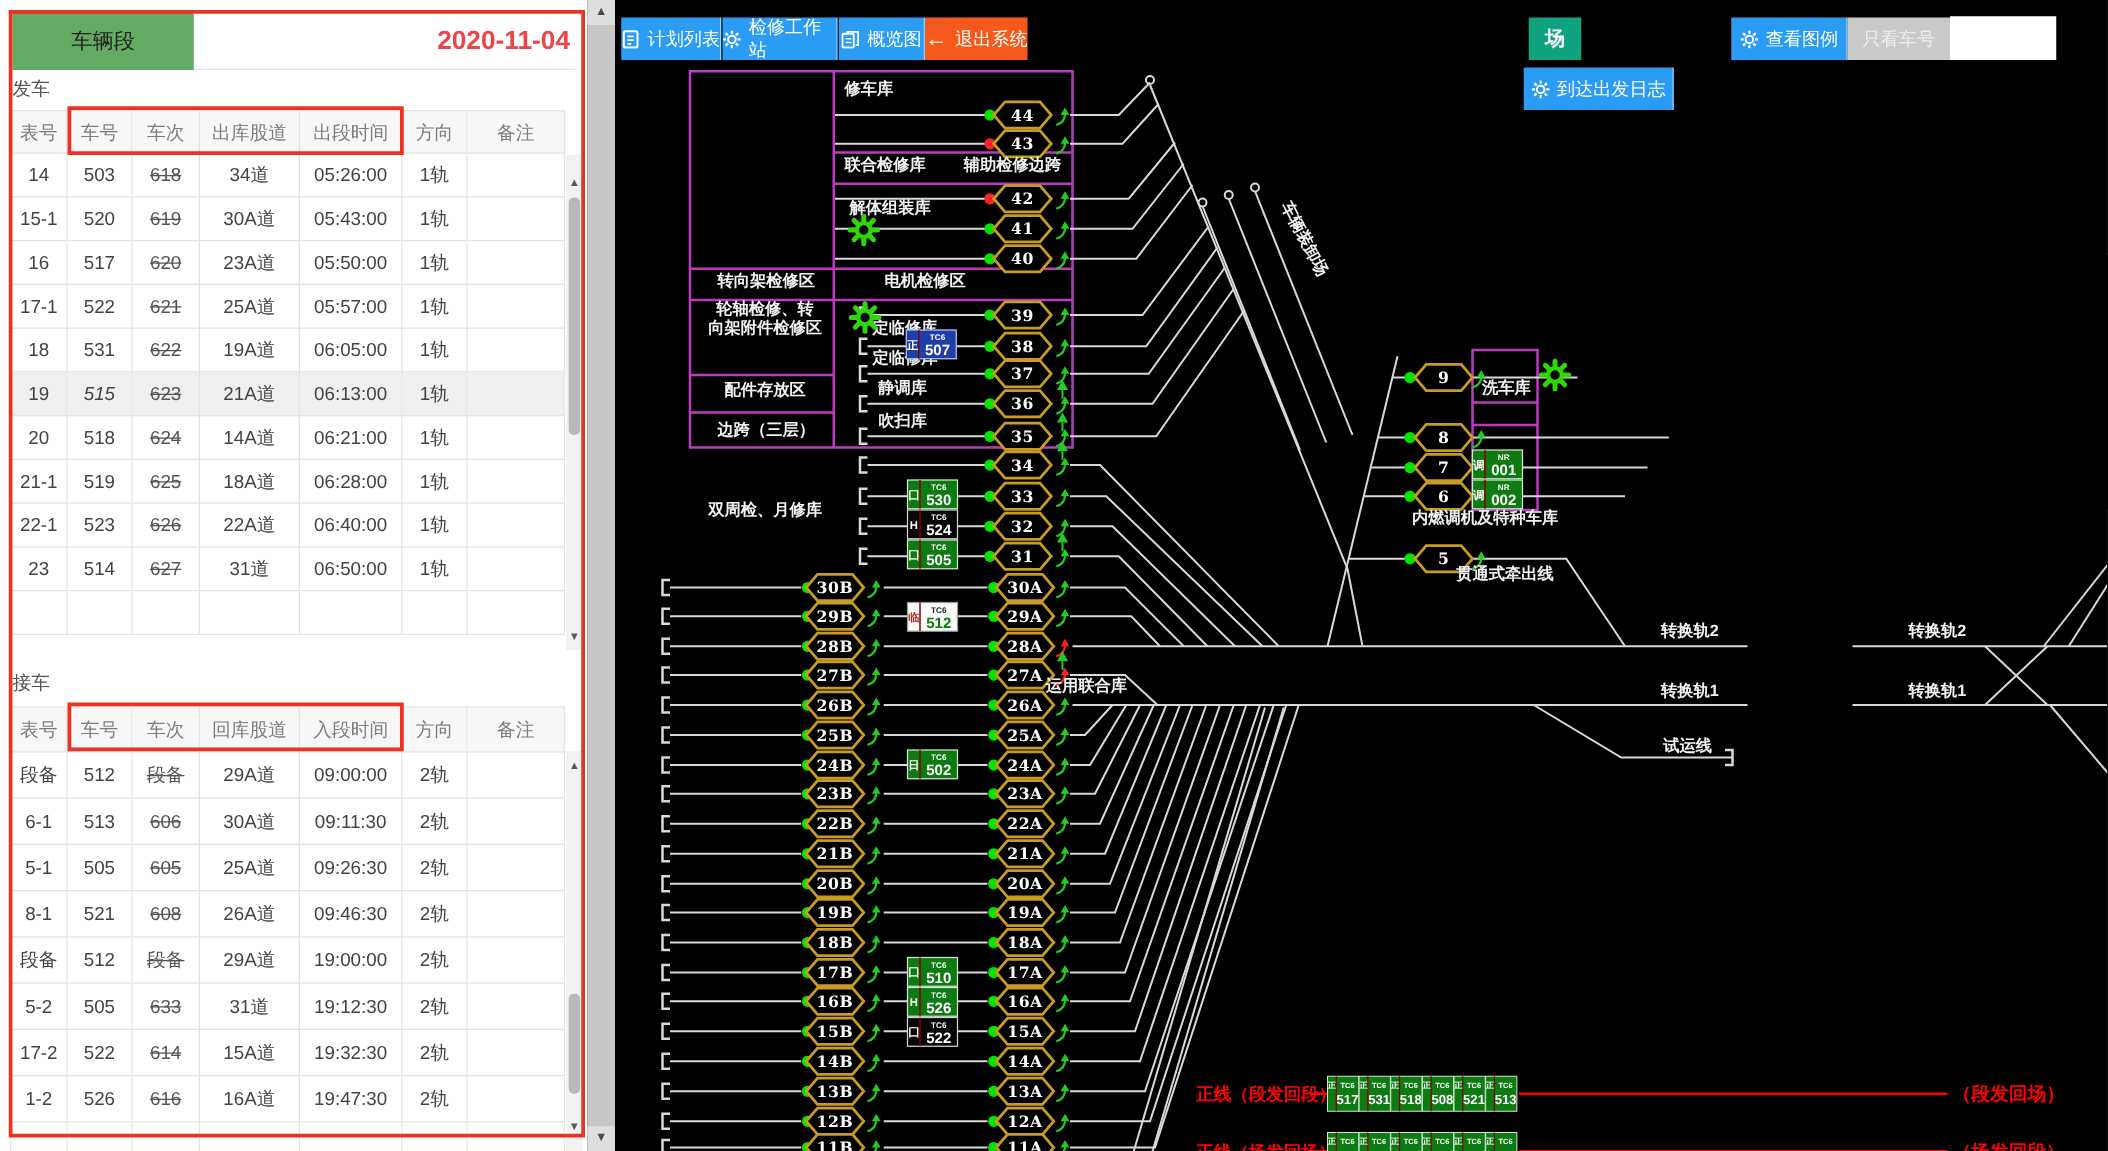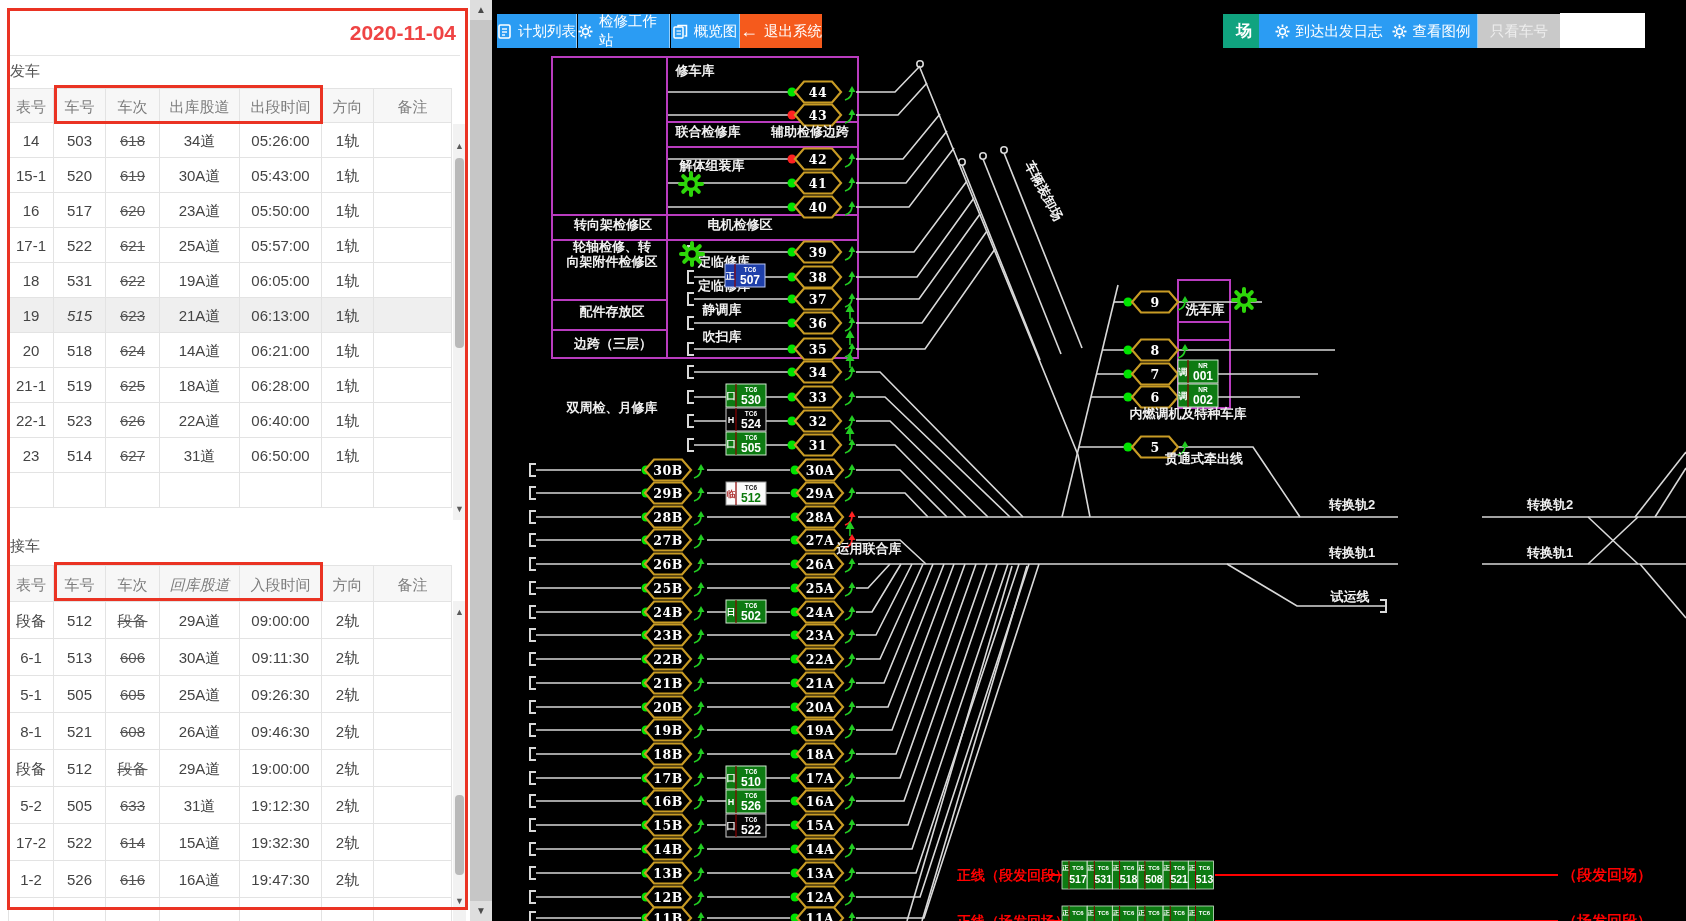--- a/index.html
+++ b/index.html
@@ -46,35 +46,36 @@
           gap:6px;color:#fff;font-size:14.5px;cursor:pointer;}
   .tb-blue{background:#2b9cf3;border-right:1px solid rgba(255,255,255,.5);}
   .tb-orange{background:#f55a1c;}
   .tb-green{background:#10a37f;font-weight:bold;font-size:16px;}
   .tb-gray{background:#c9c9c9;color:#eeeeee;}
   #btn-plan{left:5px;width:80px;}
   #btn-workstation{left:86px;width:92px;}
   #btn-overview{left:179px;width:69px;}
   #btn-exit{left:248px;width:82px;}
   #btn-field{left:731px;width:42px;}
-  #btn-log{left:767px;width:140px;}
+  #btn-log{left:727px;width:120px;margin-top:40px;}
   #btn-legend{left:893px;width:93px;}
   #btn-carno{left:986px;width:82px;}
   .white-block{position:absolute;left:1068px;top:13px;width:85px;height:35px;background:#ffffff;}
   .warn{position:absolute;left:342px;top:14px;height:34px;line-height:34px;font-size:25px;font-weight:bold;color:#ff0000;white-space:nowrap;}
   .warn .cnt{color:#00dede;}
   .icon{display:inline-flex;width:15px;height:15px;flex:none;}
 </style>
 </head>
 <body>
 
 <div class="stage">
 
   <div class="left-panel">
     <div class="tabbar">
+      <div class="tab tab-depot">车辆段</div>
       <div class="date">2020-11-04</div>
     </div>
     <div class="sec-label" id="lbl-depart">发车</div>
     <div class="sched" id="depart-table">
         <div class="tr head">
           <div class="td" style="width: 46px; height: 35px; line-height: 35px;">表号</div>
           <div class="td" style="width: 52px; height: 35px; line-height: 35px;">车号</div>
           <div class="td" style="width: 54px; height: 35px; line-height: 35px;">车次</div>
           <div class="td" style="width: 80px; height: 35px; line-height: 35px;">出库股道</div>
           <div class="td" style="width: 82px; height: 35px; line-height: 35px;">出段时间</div>
@@ -180,21 +181,21 @@
           <div class="td" style="width: 52px; height: 35px; line-height: 35px;"></div>
           <div class="td" style="width: 78px; height: 35px; line-height: 35px;"></div>
         </div>
       </div>
     <div class="sec-label" id="lbl-arrive">接车</div>
     <div class="sched" id="arrive-table">
         <div class="tr head">
           <div class="td" style="width: 46px; height: 37px; line-height: 37px;">表号</div>
           <div class="td" style="width: 52px; height: 37px; line-height: 37px;">车号</div>
           <div class="td" style="width: 54px; height: 37px; line-height: 37px;">车次</div>
-          <div class="td" style="width: 80px; height: 37px; line-height: 37px; font-style: italic;">回库股道</div>
+          <div class="td" style="width: 80px; height: 37px; line-height: 37px;">回库股道</div>
           <div class="td" style="width: 82px; height: 37px; line-height: 37px;">入段时间</div>
           <div class="td" style="width: 52px; height: 37px; line-height: 37px;">方向</div>
           <div class="td" style="width: 78px; height: 37px; line-height: 37px;">备注</div>
         </div>
         <div class="tr ">
           <div class="td" style="width: 46px; height: 37px; line-height: 37px;">段备</div>
           <div class="td" style="width: 52px; height: 37px; line-height: 37px;">512</div>
           <div class="td strike" style="width: 54px; height: 37px; line-height: 37px;">段备</div>
           <div class="td" style="width: 80px; height: 37px; line-height: 37px;">29A道</div>
           <div class="td" style="width: 82px; height: 37px; line-height: 37px;">09:00:00</div>

